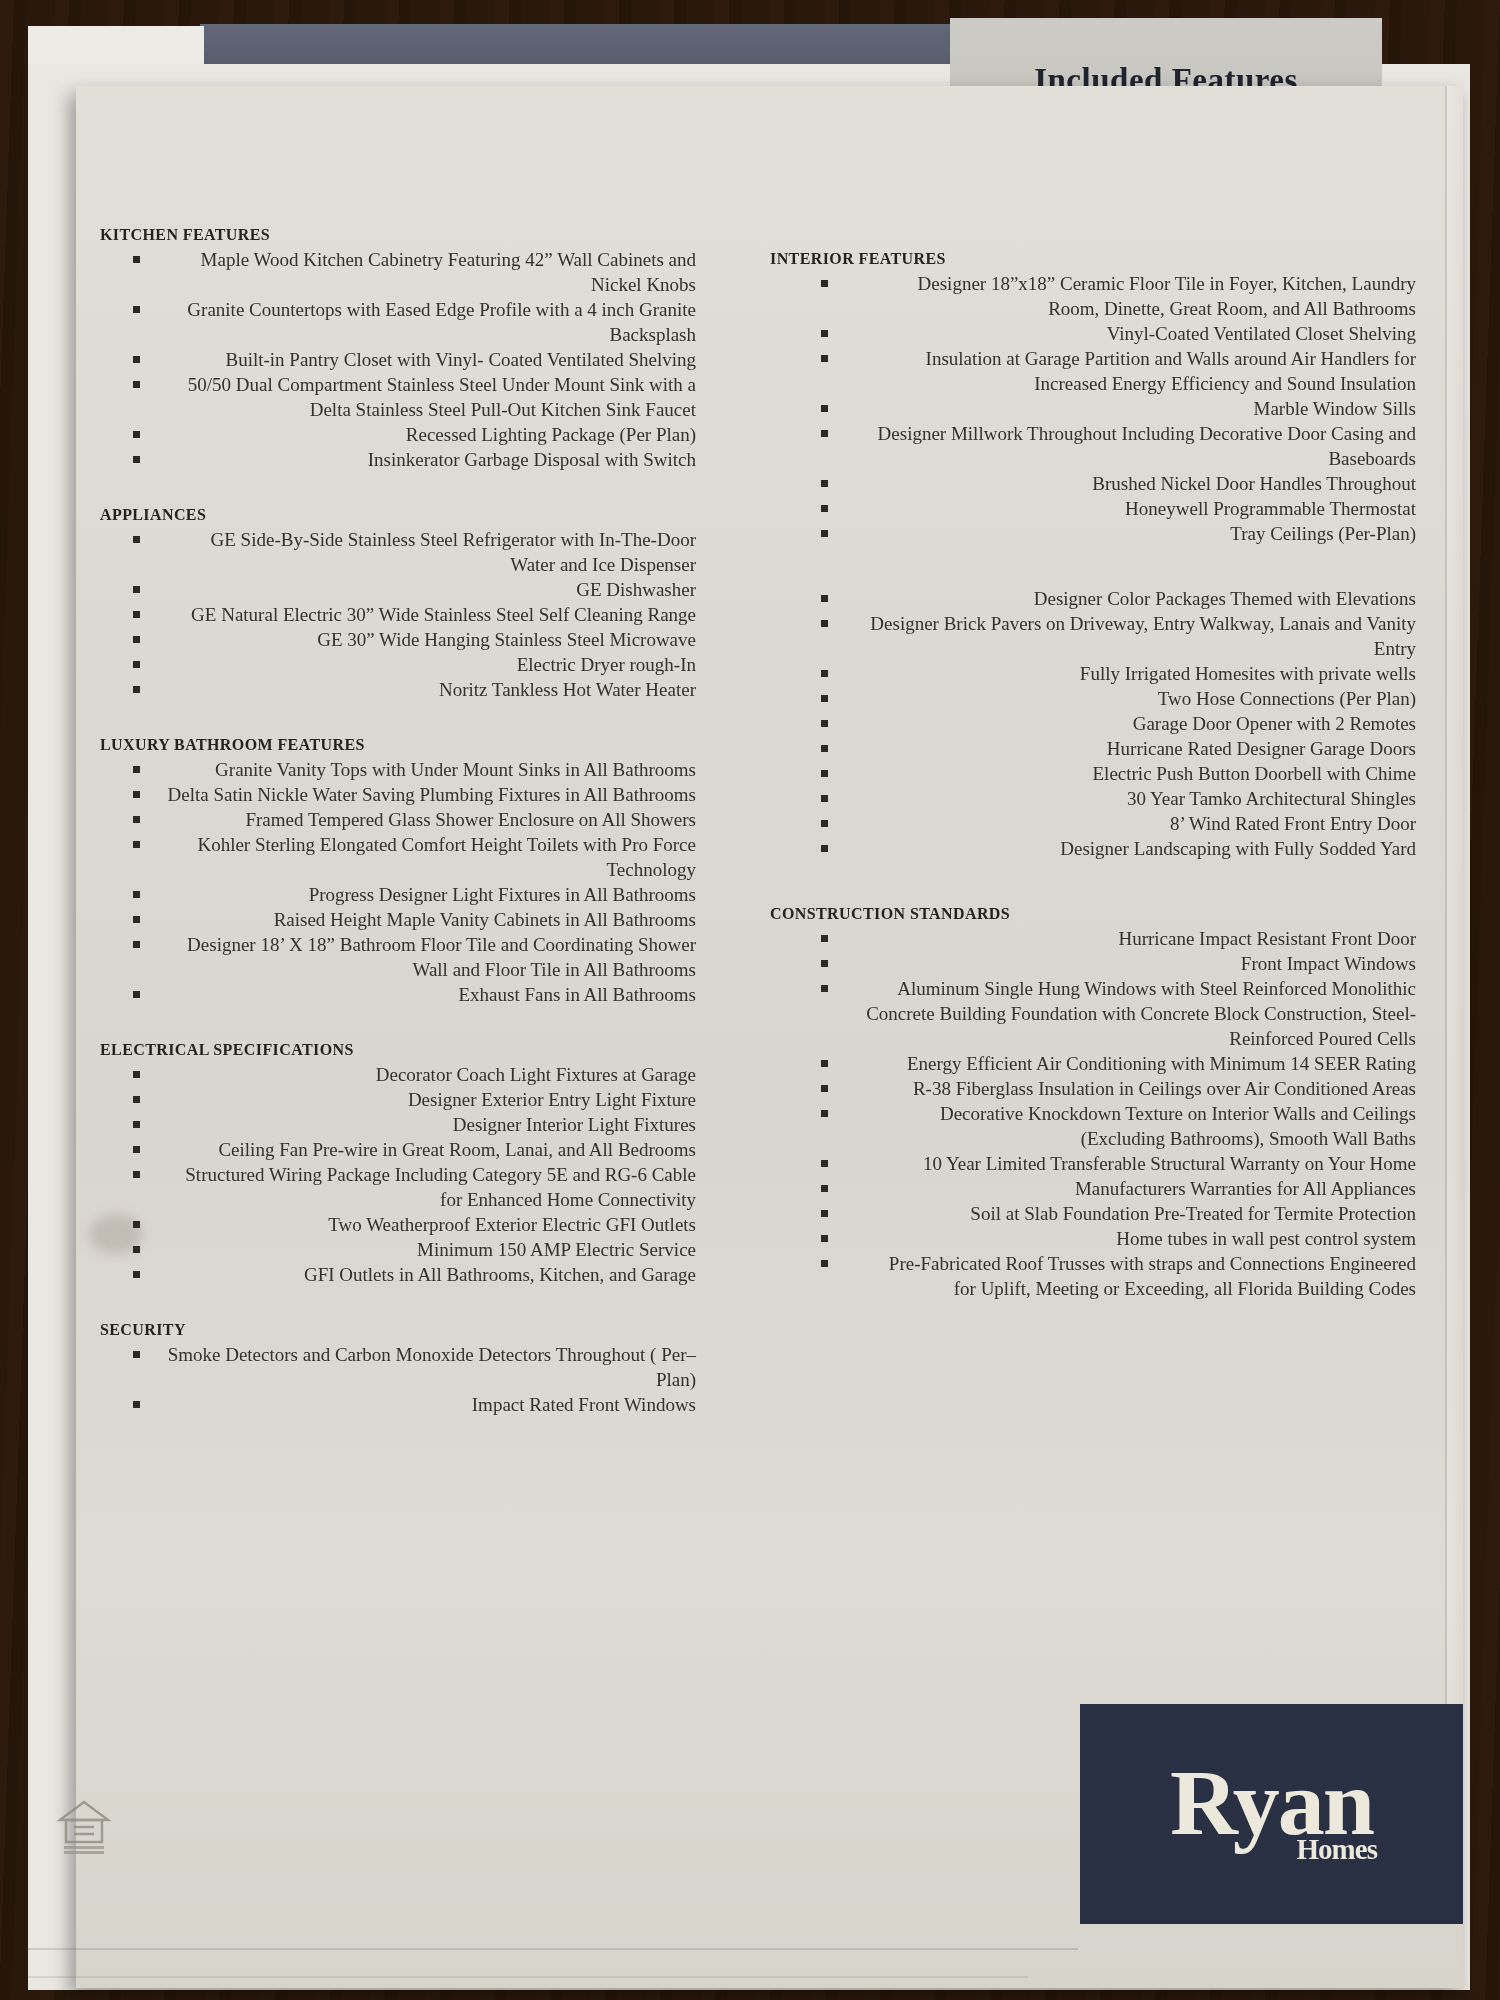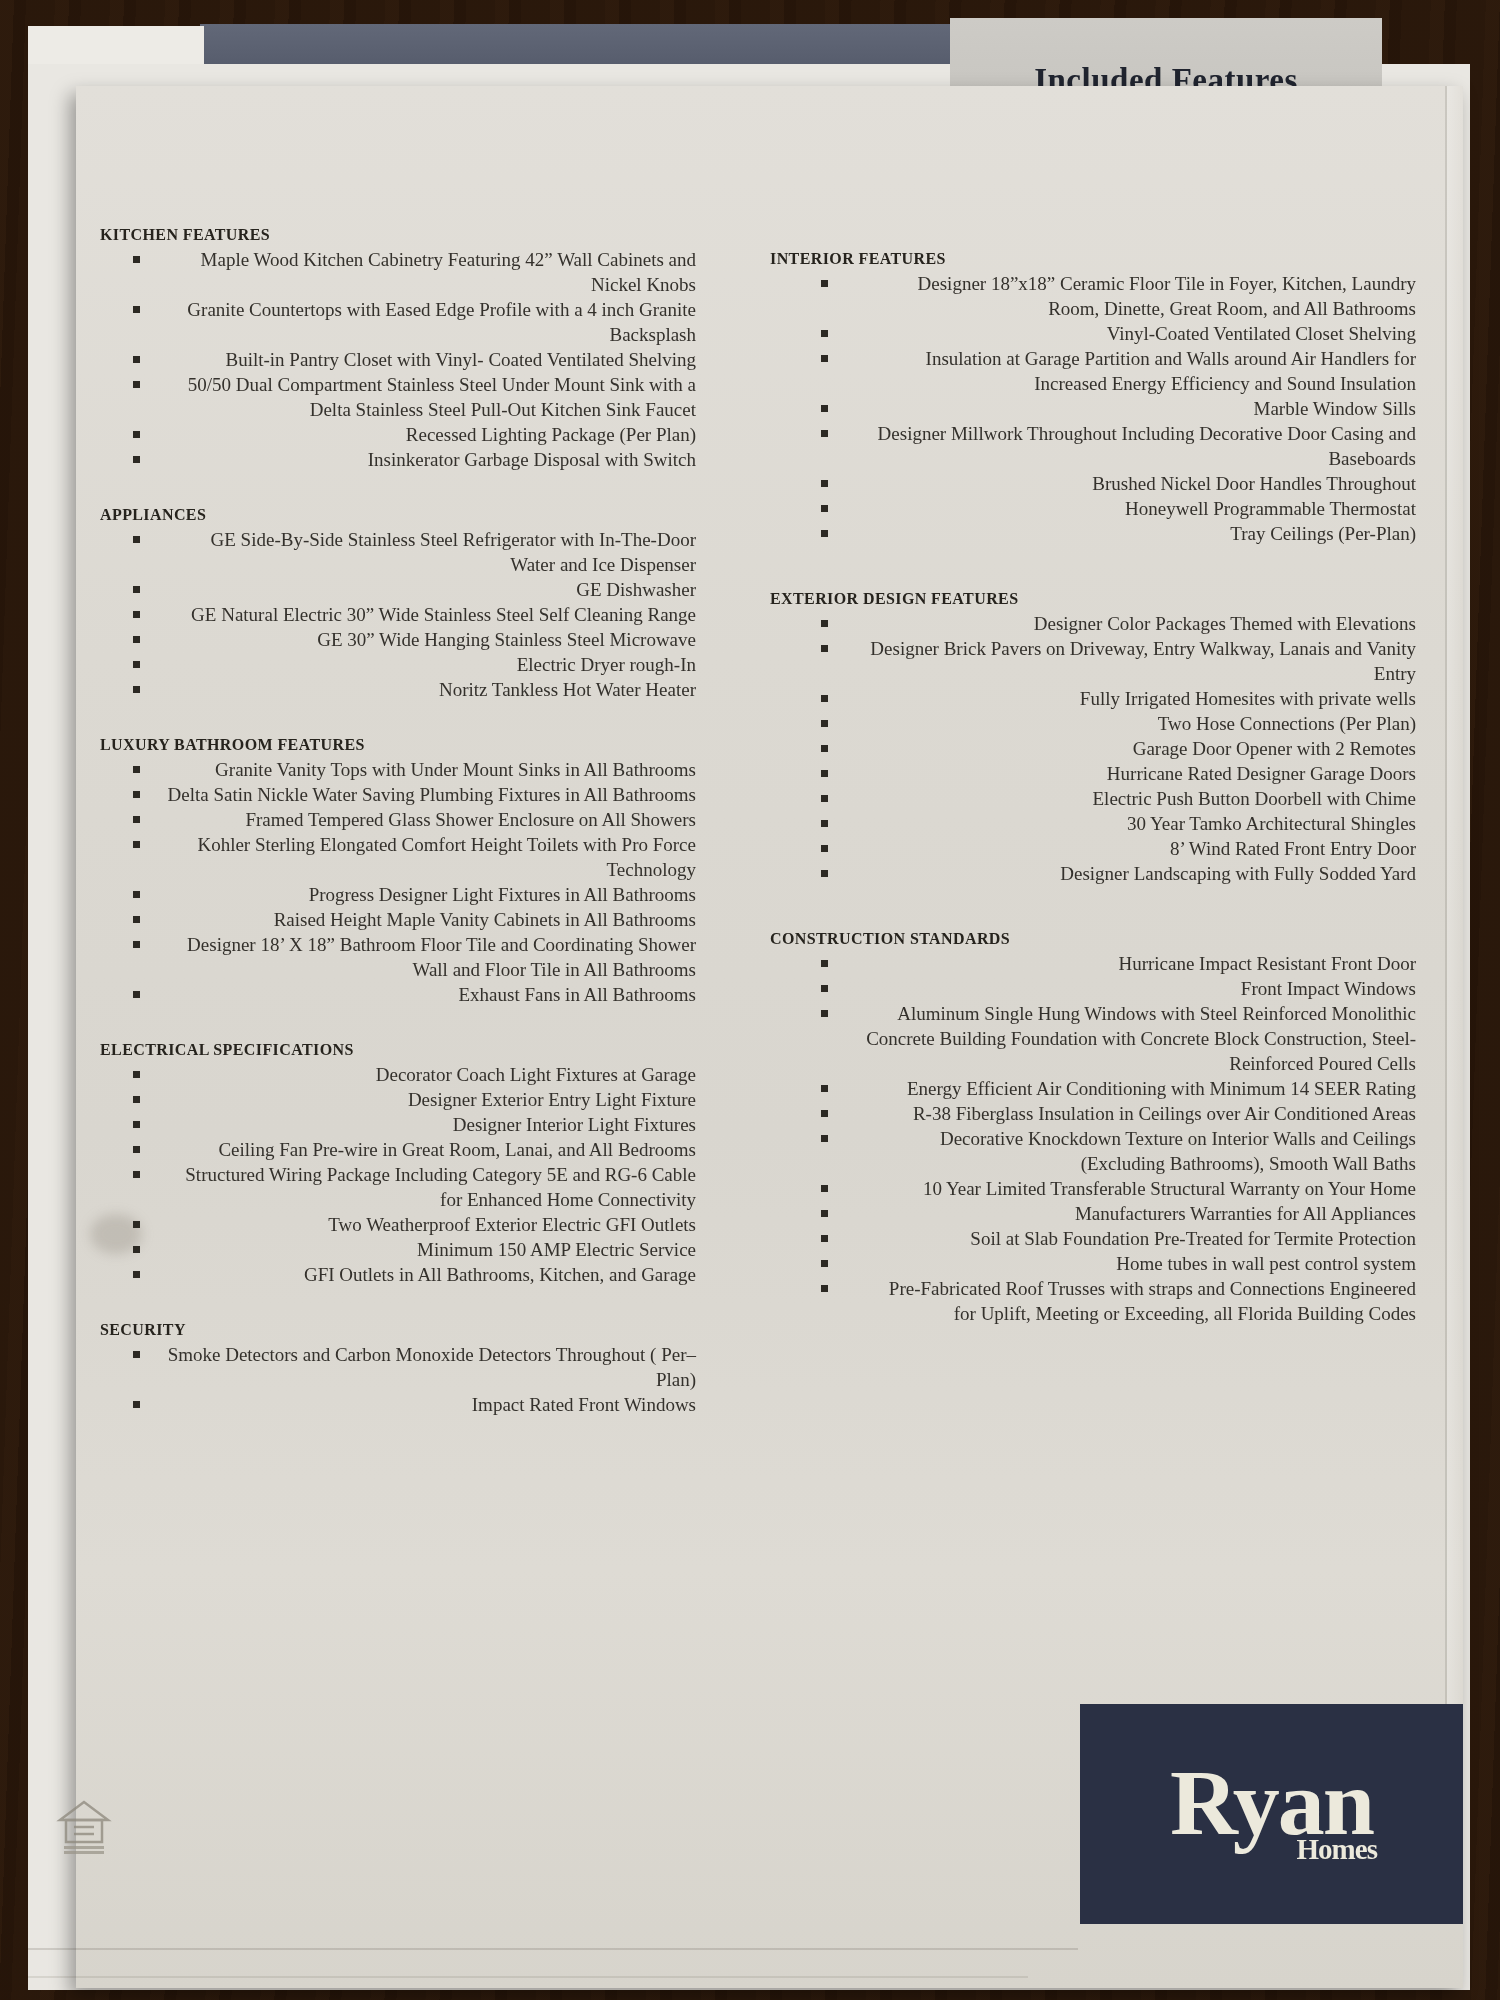--- a/index.html
+++ b/index.html
@@ -138,21 +138,20 @@
           <li><span class="bullet"></span><span>Vinyl-Coated Ventilated Closet Shelving</span></li>
           <li><span class="bullet"></span><span>Insulation at Garage Partition and Walls around Air Handlers for Increased Energy Efficiency and Sound Insulation</span></li>
           <li><span class="bullet"></span><span>Marble Window Sills</span></li>
           <li><span class="bullet"></span><span>Designer Millwork Throughout Including Decorative Door Casing and Baseboards</span></li>
           <li><span class="bullet"></span><span>Brushed Nickel Door Handles Throughout</span></li>
           <li><span class="bullet"></span><span>Honeywell Programmable Thermostat</span></li>
           <li><span class="bullet"></span><span>Tray Ceilings (Per-Plan)</span></li>
         </ul>
     </div>
     <div class="section">
-      <h2>EXTERIOR DESIGN FEATURES</h2>
       <ul>
           <li><span class="bullet"></span><span>Designer Color Packages Themed with Elevations</span></li>
           <li><span class="bullet"></span><span>Designer Brick Pavers on Driveway, Entry Walkway, Lanais and Vanity Entry</span></li>
           <li><span class="bullet"></span><span>Fully Irrigated Homesites with private wells</span></li>
           <li><span class="bullet"></span><span>Two Hose Connections (Per Plan)</span></li>
           <li><span class="bullet"></span><span>Garage Door Opener with 2 Remotes</span></li>
           <li><span class="bullet"></span><span>Hurricane Rated Designer Garage Doors</span></li>
           <li><span class="bullet"></span><span>Electric Push Button Doorbell with Chime</span></li>
           <li><span class="bullet"></span><span>30 Year Tamko Architectural Shingles</span></li>
           <li><span class="bullet"></span><span>8’ Wind Rated Front Entry Door</span></li>

